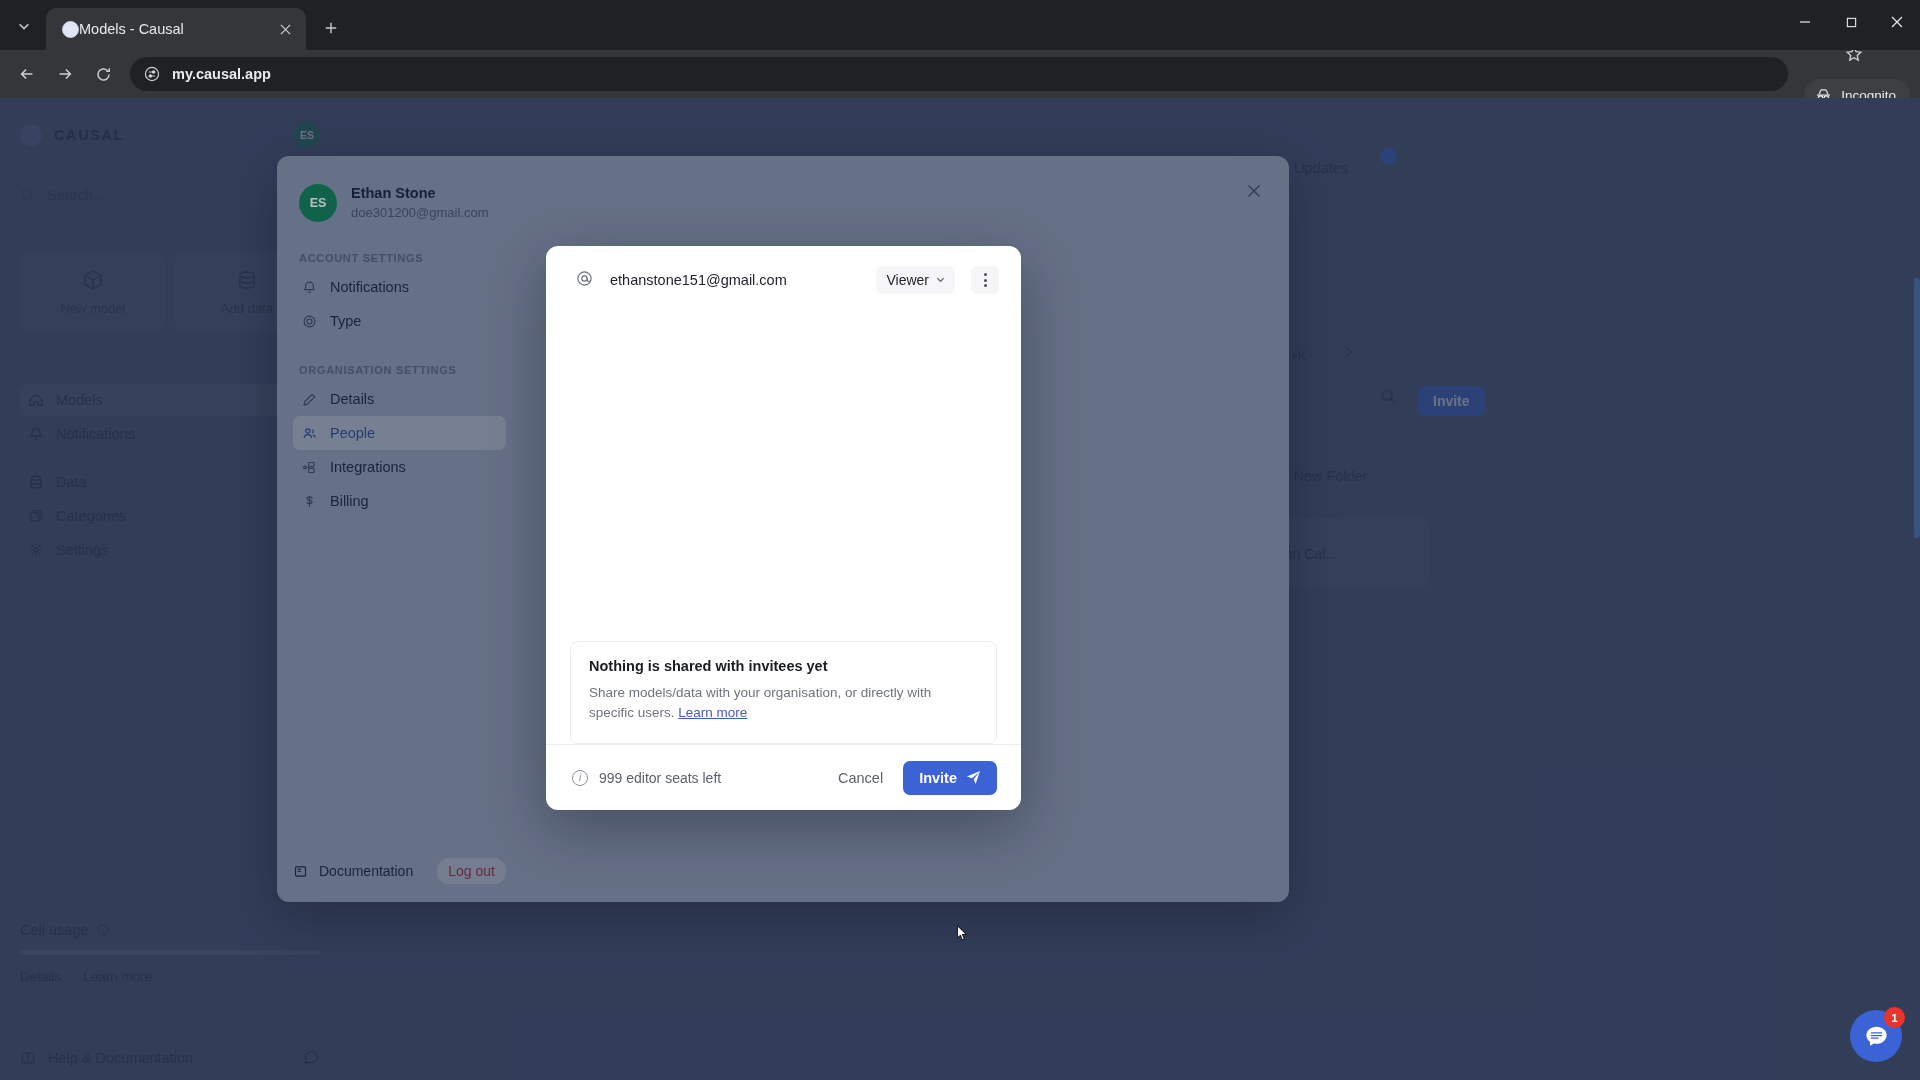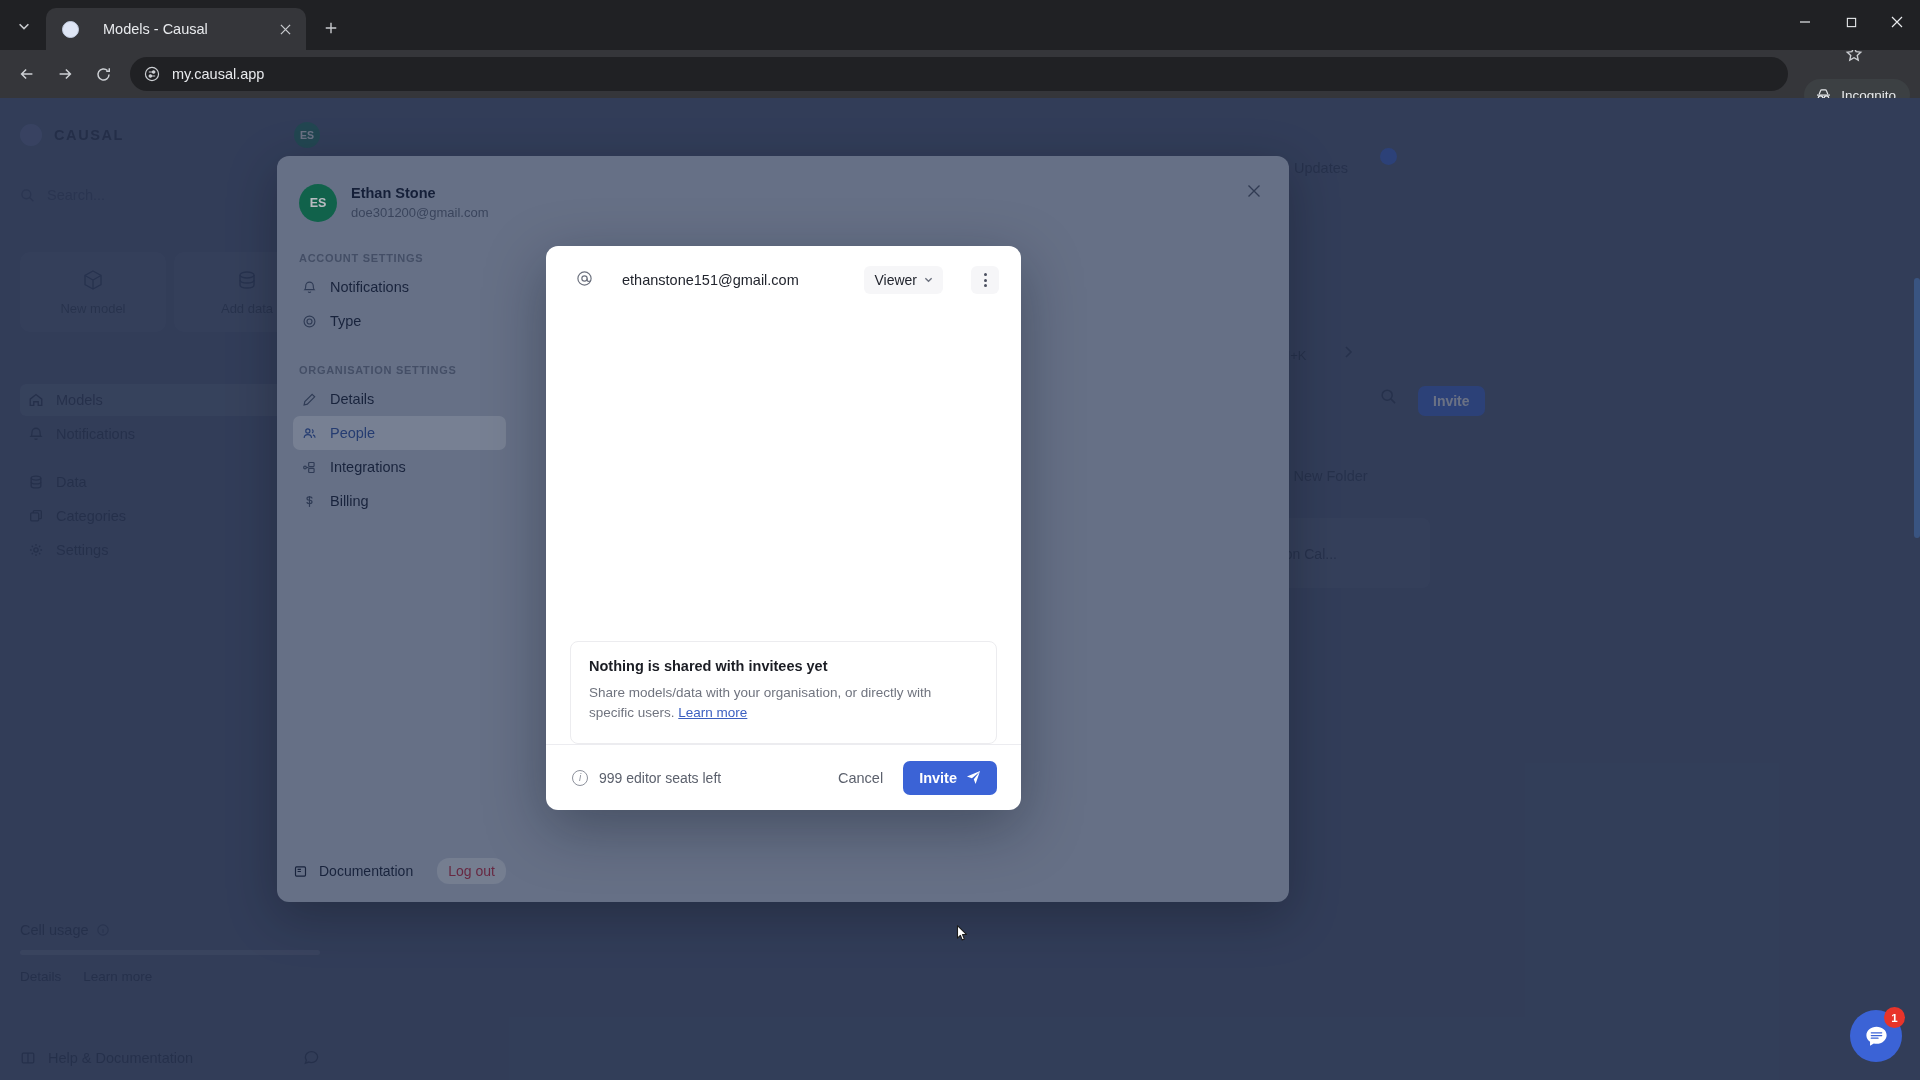--- a/index.html
+++ b/index.html
@@ -19,21 +19,21 @@
     display: flex; align-items: flex-end; padding-left: 6px; position: relative;
   }
   .tab-list-btn {
     width: 36px; height: 36px; margin-bottom: 6px; margin-right: 4px;
     display: flex; align-items: center; justify-content: center;
     border-radius: 6px; color: #c8cace;
   }
   .tab {
     height: 42px; min-width: 260px; max-width: 280px;
     background: #35363a; border-radius: 10px 10px 0 0;
-    display: flex; align-items: center; gap: 24px;
+    display: flex; align-items: center; gap: 0;
     padding: 0 10px 0 16px; position: relative;
   }
   .tab-favicon {
     width: 17px; height: 17px; border-radius: 50%;
     background: #dfe6f5; flex: none;
     border: 1px solid #c3cde0;
   }
   .tab-title {
     color: #e8eaed; font-size: 14.5px; white-space: nowrap;
     overflow: hidden; text-overflow: ellipsis; flex: 1;
@@ -64,21 +64,21 @@
   .tb-icon {
     width: 34px; height: 34px; border-radius: 50%; flex: none;
     display: flex; align-items: center; justify-content: center;
     color: #cdd0d4;
   }
   .omnibox {
     flex: 1; height: 34px; background: #202124; border-radius: 18px;
     display: flex; align-items: center; gap: 12px; padding: 0 14px;
     margin: 0 6px;
   }
-  .omnibox-url { color: #e8eaed; font-size: 14.5px; }
+  .omnibox-url { color: #e8eaed; font-size: 14.5px; font-weight: bold; }
   .tb-right { display: flex; align-items: center; gap: 8px; flex-direction: column; }
   .incognito-pill {
     height: 32px; background: #3c4043; border-radius: 16px;
     display: flex; align-items: center; gap: 8px; padding: 0 14px 0 10px;
     color: #e8eaed; font-size: 13.5px; margin-left: 6px;
   }
 
   
   .page {
     position: absolute; top: 98px; left: 0; width: 1920px; height: 982px;
@@ -236,21 +236,21 @@
     flex: 1; border: none; outline: none; background: transparent;
     font-family: inherit; font-size: 14.5px; color: #1b1d24;
   }
   .email-input::placeholder { color: #a9adb8; }
   .add-btn {
     border: none; background: #f3f3f5; border-radius: 6px;
     padding: 6px 11px; font-family: inherit; font-size: 14px; color: #2b2e38;
   }
   .invitee-list { margin-top: 14px; flex: 1; overflow: hidden; }
   .invitee {
-    display: flex; align-items: center; gap: 28px;
+    display: flex; align-items: center; gap: 16px;
     padding: 0 22px 0 30px; height: 40px;
   }
   .at-ico { width: 18px; color: #6c717e; font-size: 16px; flex: none; }
   .invitee-mail { font-size: 14.5px; color: #22252e; }
   .role-select {
     margin-left: auto; display: flex; align-items: center; gap: 7px;
     background: #f6f6f8; border-radius: 6px; padding: 6px 10px;
     font-size: 14px; color: #22252e;
   }
   .role-caret { font-size: 9px; color: #6c717e; }

